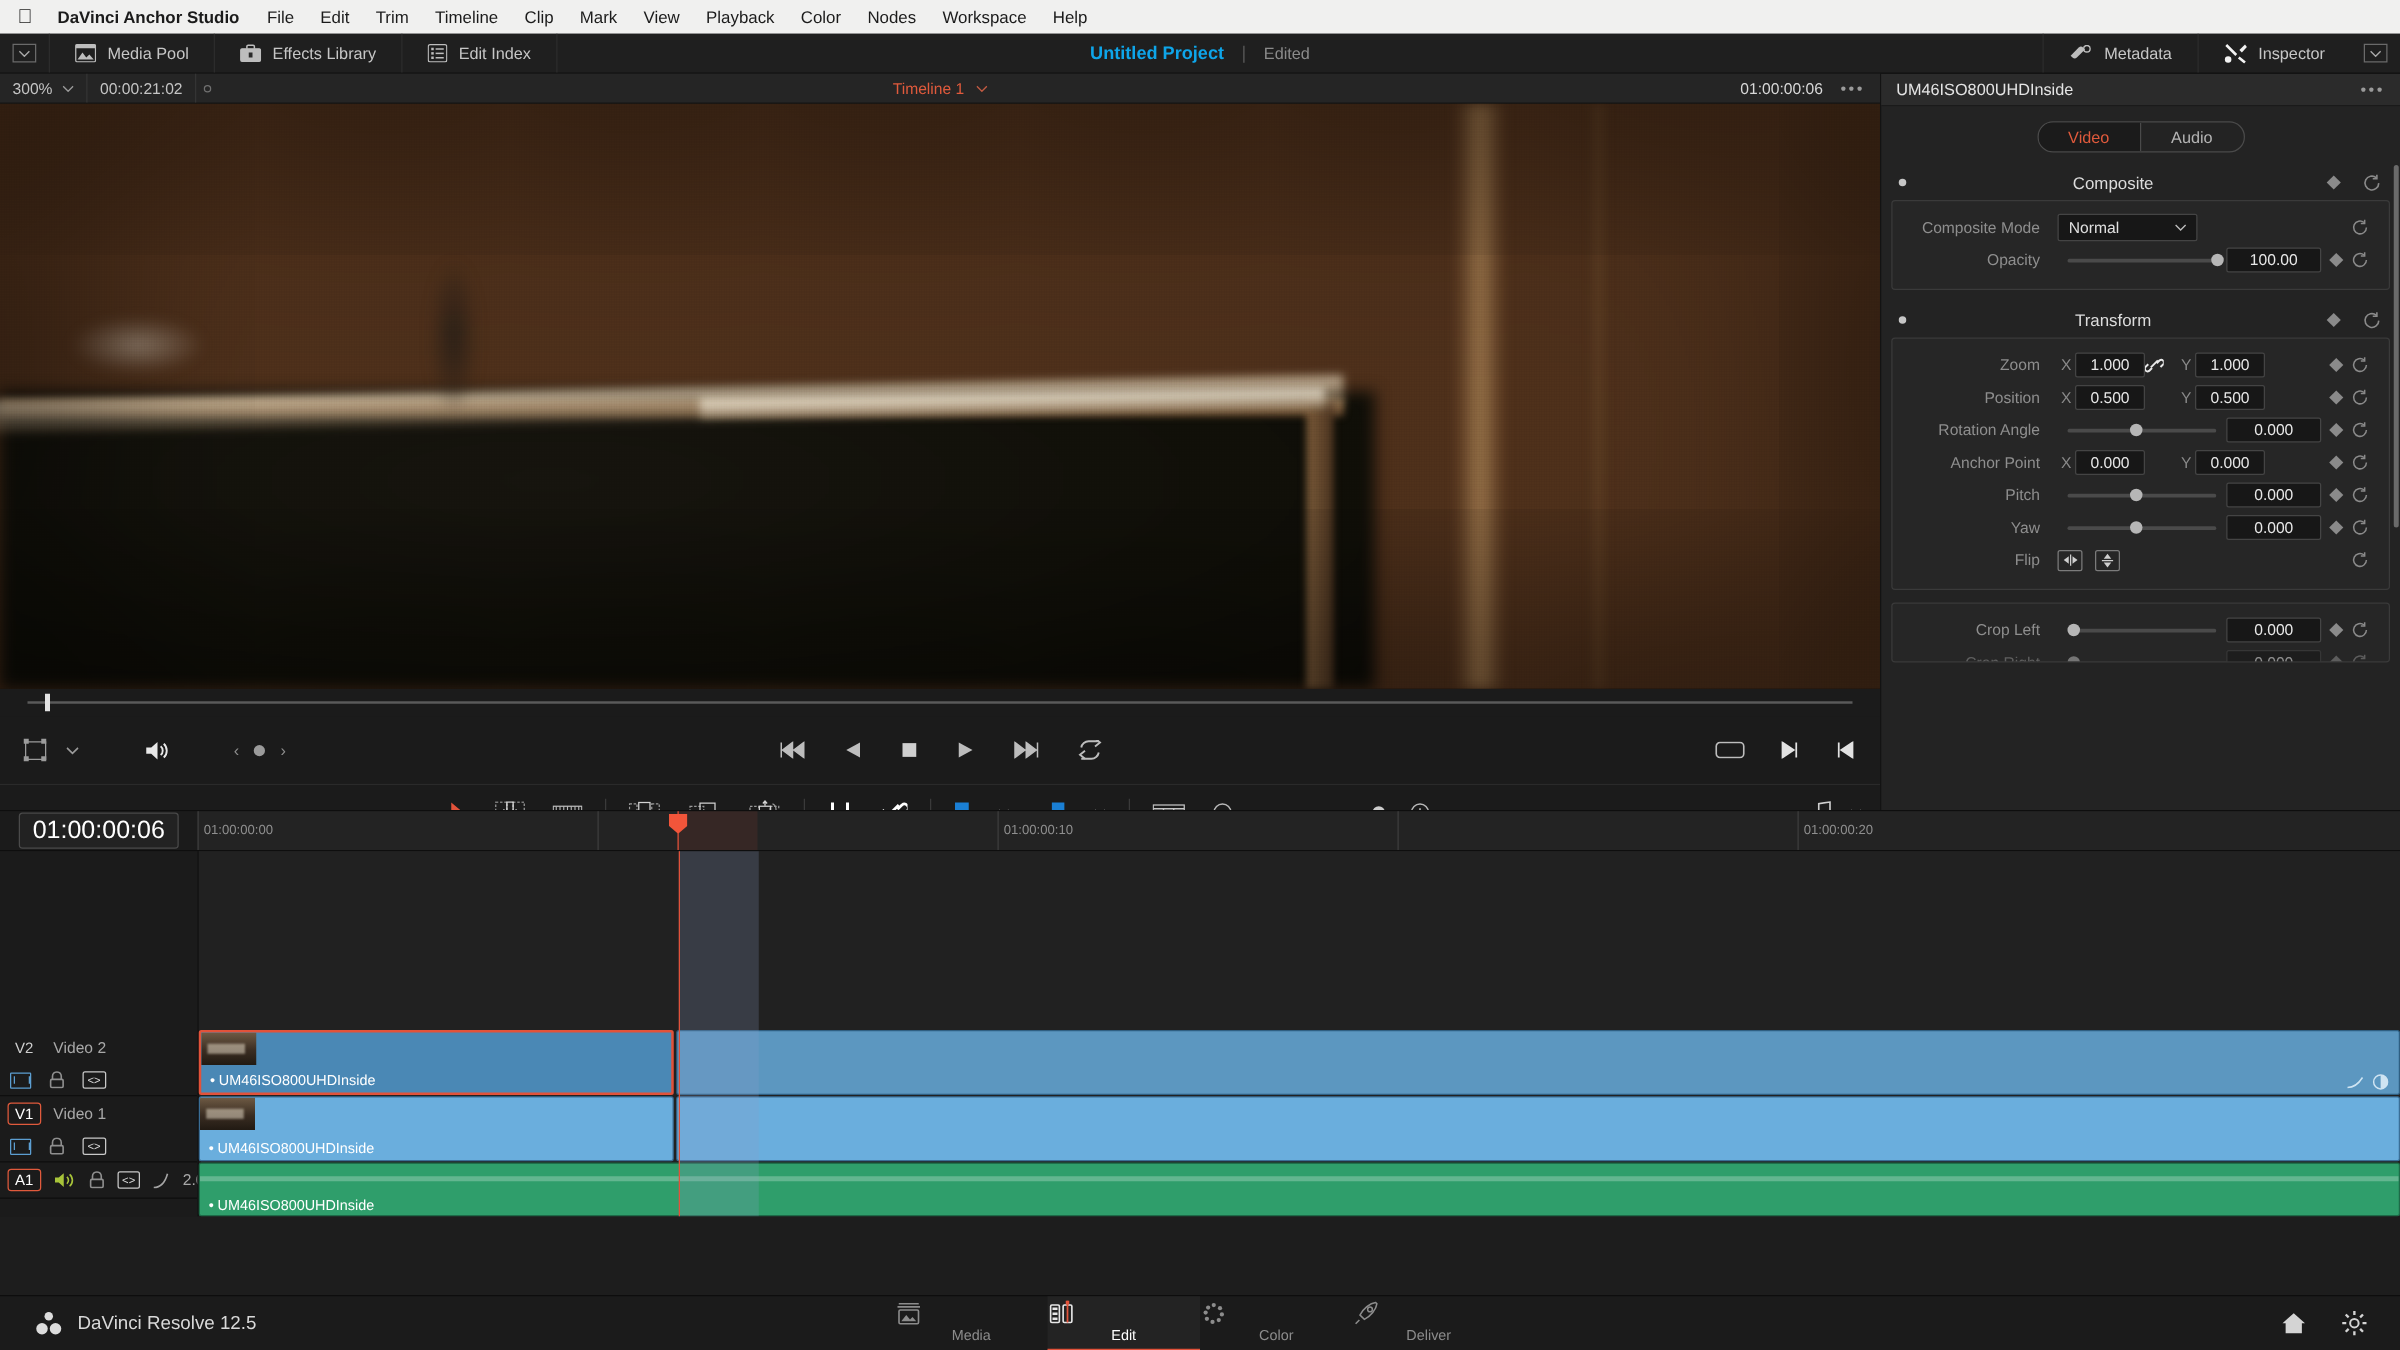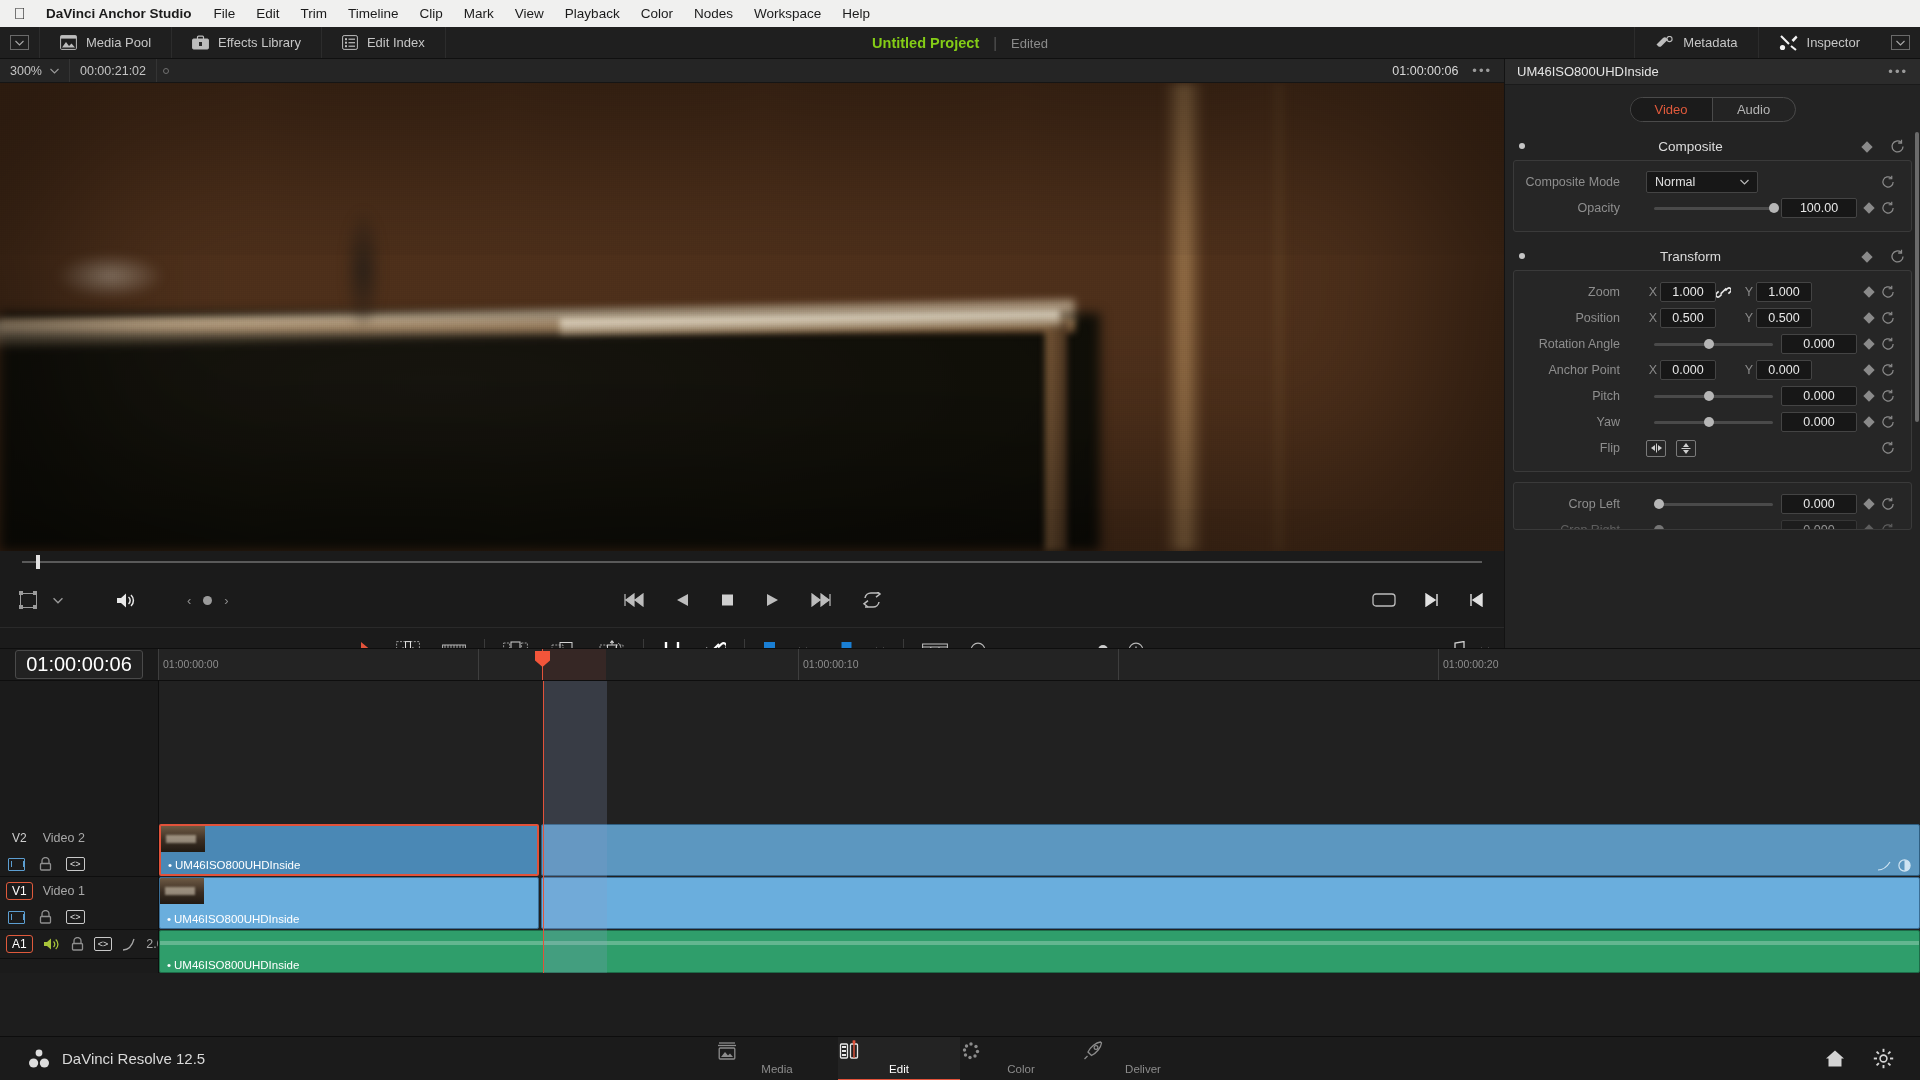--- a/index.html
+++ b/index.html
@@ -35,21 +35,21 @@
   .chev-box { width: 19px; height: 15px; border: 1px solid #6a6a6a; display:flex; align-items:center; justify-content:center; }
   .chev-box svg { display:block; }
   .tb-btn {
     display: flex; align-items: center; gap: 9px; padding: 0 20px; height: 100%;
     color: #c6c6c6; font-size: 13px; border-right: 1px solid #2c2c2c;
   }
   .tb-center {
     position: absolute; left: 0; right: 0; text-align: center;
     font-size: 14.5px; pointer-events: none;
   }
-  .tb-center .proj { color: #84cc16; font-weight: bold; }
+  .tb-center .proj { color: #0ea5e9; font-weight: bold; }
   .tb-center .sep { color: #555; margin: 0 10px; }
   .tb-center .edited { color: #8b8b8b; font-weight: normal; font-size: 13px; margin-top: 32px;}
   .tb-right { margin-left: auto; display: flex; align-items: center; height: 100%; }
   .tb-right .tb-btn { border-right: none; border-left: 1px solid #2c2c2c; }
 
   
   .main { display: flex; height: 589px; }
   .viewer-col { width: 1504px; position: relative; background: #1b1b1b; }
 
   .viewer-top {
@@ -160,21 +160,21 @@
   .insp-body { flex:1; overflow:hidden; position:relative; padding:0 8px; }
 
   .sec-head { display:flex; align-items:center; height:28px; gap:12px; }
   .sec-dot { width:6px; height:6px; background:#c6c6c6; border-radius:50%; margin-left:6px;}
   .sec-name { color:#dcdcdc; font-size:13.5px; flex:1;text-align:center; }
   .sec-ic { width:22px; text-align:center; }
   .diamond { display:inline-block; width:8px; height:8px; background:#8a8a8a; transform:rotate(45deg); }
   .sec-box { border:1px solid #3a3a3a; border-radius:3px; padding:8px 6px 10px; margin-bottom:10px; background:#262626;}
 
   .row { display:flex; align-items:center; height:26px; font-size:12.5px; }
-  .rlabel { color:#8e8e8e; text-align:right; width:126px; padding-right:26px; }
+  .rlabel { color:#8e8e8e; text-align:right; width:126px; padding-right:14px; }
   .axis { color:#8a8a8a; width:14px; text-align:center; }
   .field {
     background:#171717; border:1px solid #444; border-radius:2px; color:#e8e8e8;
     font-size:12.5px; text-align:center; padding:2px 0; width:56px;
   }
   .field.wide { width:76px; }
   .combo {
     background:#171717; border:1px solid #444; border-radius:2px; color:#e0e0e0;
     font-size:12.5px; padding:3px 8px; width:112px; display:flex; align-items:center; justify-content:space-between;
   }
@@ -344,20 +344,26 @@
         <div class="vt-cell vt-zoom">
           <span>300%</span>
           <svg width="9" height="6" viewBox="0 0 9 6">
               <path d="M0.5 1 L4.5 5 L8.5 1" stroke="#9a9a9a" fill="none" stroke-width="1.1"></path>
             </svg>
         </div>
         <div class="vt-cell">
           <span>00:00:21:02</span>
         </div>
         <div class="vt-circle"></div>
+        <div class="vt-title">
+          <span class="cname">Timeline 1</span>
+          <svg style="display:inline-block;vertical-align:middle;margin-left:6px" width="9" height="6" viewBox="0 0 9 6">
+              <path d="M0.5 1 L4.5 5 L8.5 1" stroke="#c05a42" fill="none" stroke-width="1.1"></path>
+            </svg>
+        </div>
         <div class="vt-right">
           <span class="vt-tc">01:00:00:06</span>
           <span class="dots">•••</span>
         </div>
       </div>
 
       <div class="viewer-img">
         <div class="ph-base"></div>
         <div class="ph-right-col"></div>
         <div class="ph-right-col2"></div>

